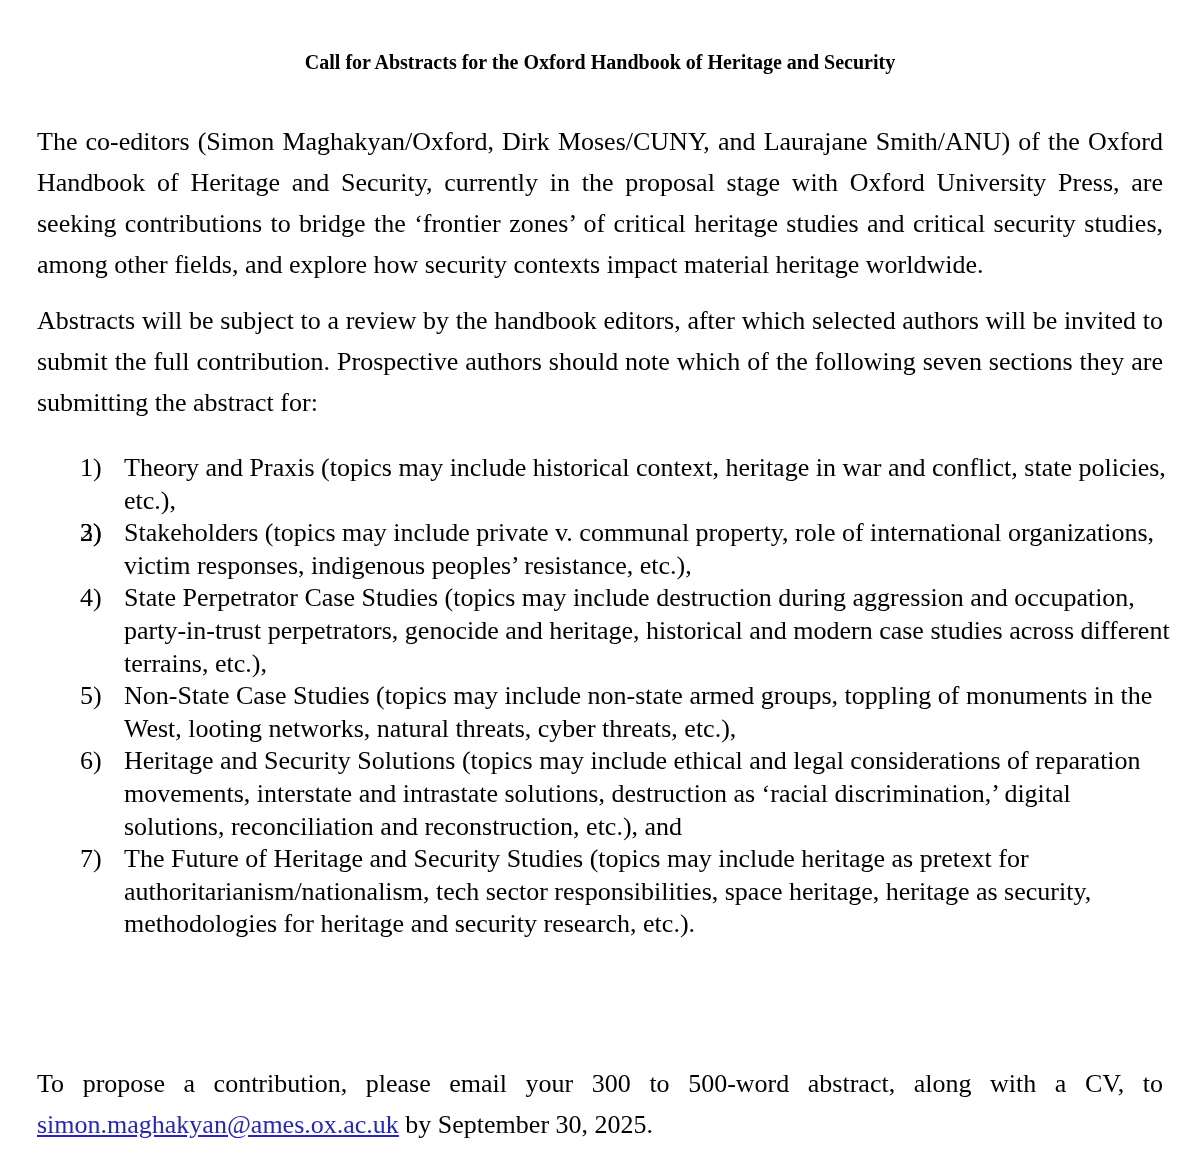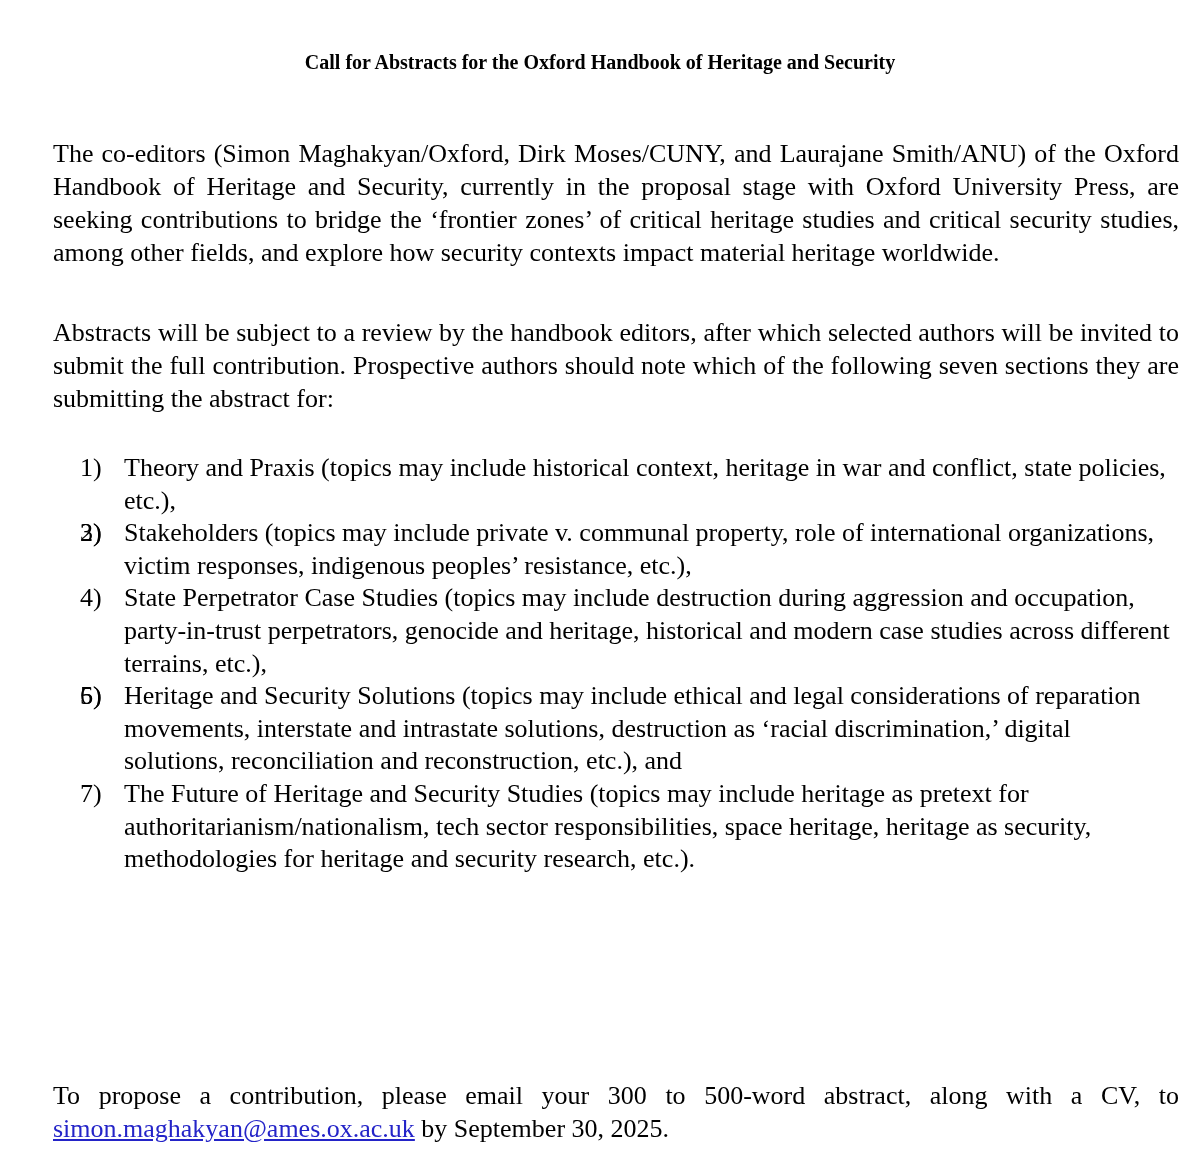--- a/index.html
+++ b/index.html
@@ -28,23 +28,23 @@
       font-weight: bold;
       font-size: 20px;
       line-height: 34px;
       margin: 0;
     }
     .para {
       position: absolute;
       left: 37px;
       width: 1126px;
       font-size: 26px;
-      line-height: 33px;
+      line-height: 41px;
       text-align: justify;
-      margin: 16px;
+      margin: 0;
     }
     .p1 { top: 121px; }
     .p2 { top: 300px; }
     .p3 { top: 1063px; }
     .list {
       position: absolute;
       top: 452px;
       left: 80px;
       width: 1090px;
       margin: 0;
@@ -89,20 +89,21 @@
     <li class="list-item">
       <span class="list-num">3)</span>
       <span>Stakeholders (topics may include private v. communal property, role of international organizations, victim responses, indigenous peoples’ resistance, etc.),</span>
     </li>
     <li class="list-item">
       <span class="list-num">4)</span>
       <span>State Perpetrator Case Studies (topics may include destruction during aggression and occupation, party-in-trust perpetrators, genocide and heritage, historical and modern case studies across different terrains, etc.),</span>
     </li>
     <li class="list-item">
       <span class="list-num">5)</span>
+      <span>Non-State Case Studies (topics may include non-state armed groups, toppling of monuments in the West, looting networks, natural threats, cyber threats, etc.),</span>
     </li>
     <li class="list-item">
       <span class="list-num">6)</span>
       <span>Heritage and Security Solutions (topics may include ethical and legal considerations of reparation movements, interstate and intrastate solutions, destruction as ‘racial discrimination,’ digital solutions, reconciliation and reconstruction, etc.), and</span>
     </li>
     <li class="list-item">
       <span class="list-num">7)</span>
       <span>The Future of Heritage and Security Studies (topics may include heritage as pretext for authoritarianism/nationalism, tech sector responsibilities, space heritage, heritage as security, methodologies for heritage and security research, etc.).</span>
     </li>
   </ol>

